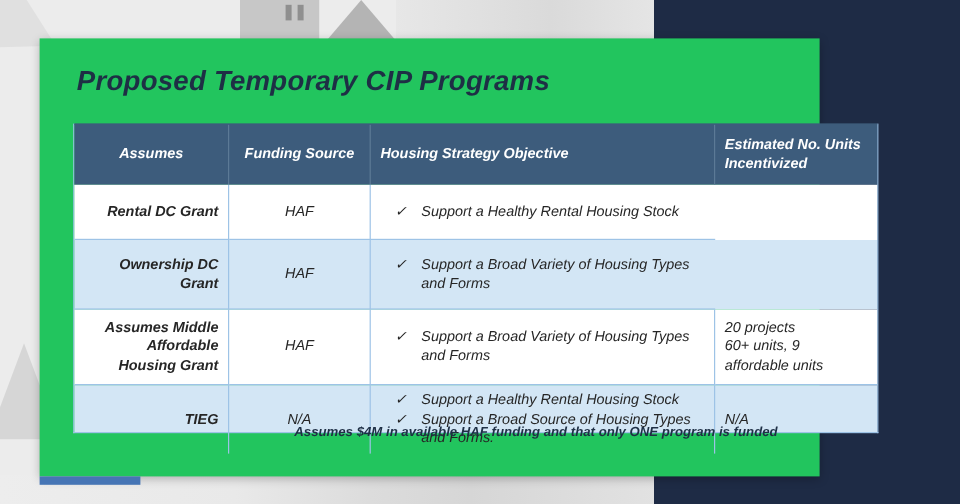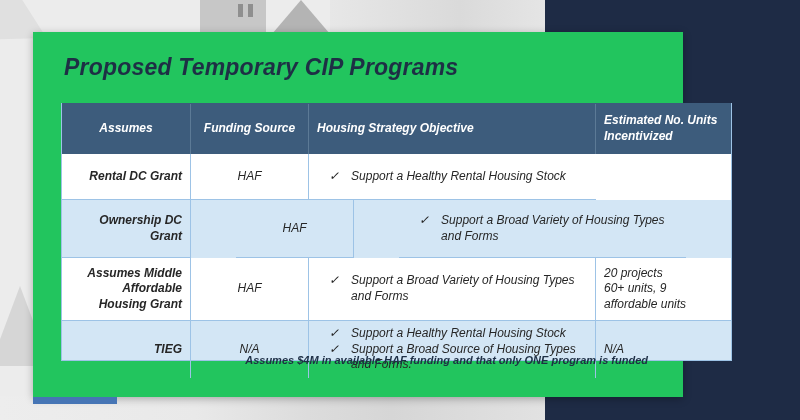--- a/index.html
+++ b/index.html
@@ -96,21 +96,21 @@
     display: flex; flex-direction: column; justify-content: center;
     padding: 5px 8px;
     border-right: 1px solid #9dc3e6;
     border-bottom: 1px solid #9dc3e6;
     line-height: 1.3;
   }
   .t-row .t-cell:last-child { border-right: none; }
   .t-row:last-child .t-cell { border-bottom: none; }
 
   .r1 { height: 46px; background: #ffffff; }
-  .r2 { height: 58px; background: #d3e6f5; gap: 45px; }
+  .r2 { height: 58px; background: #d3e6f5; }
   .r3 { height: 63px; background: #ffffff; }
   .r4 { height: 39px; background: #d3e6f5; }
 
   .cell-center { align-items: center; text-align: center; }
   .cell-program { font-weight: bold; padding-left: 10px; text-align: right; }
   .cell-objective { padding-left: 20px; }
   .obj-line { display: flex; align-items: baseline; gap: 12px; }
   .check { font-size: 12px; }
   .cell-units { padding-left: 8px; }
 

